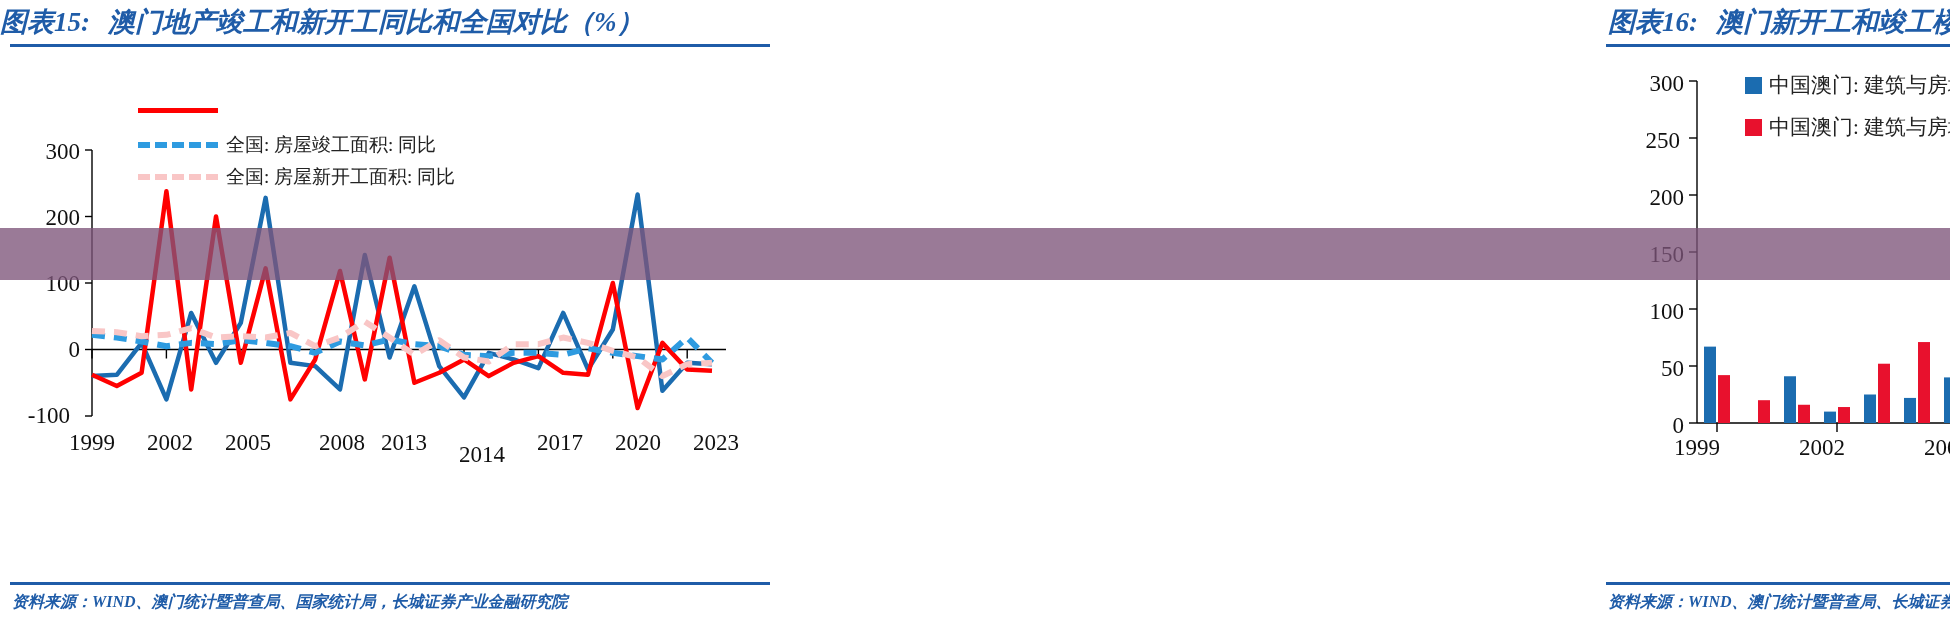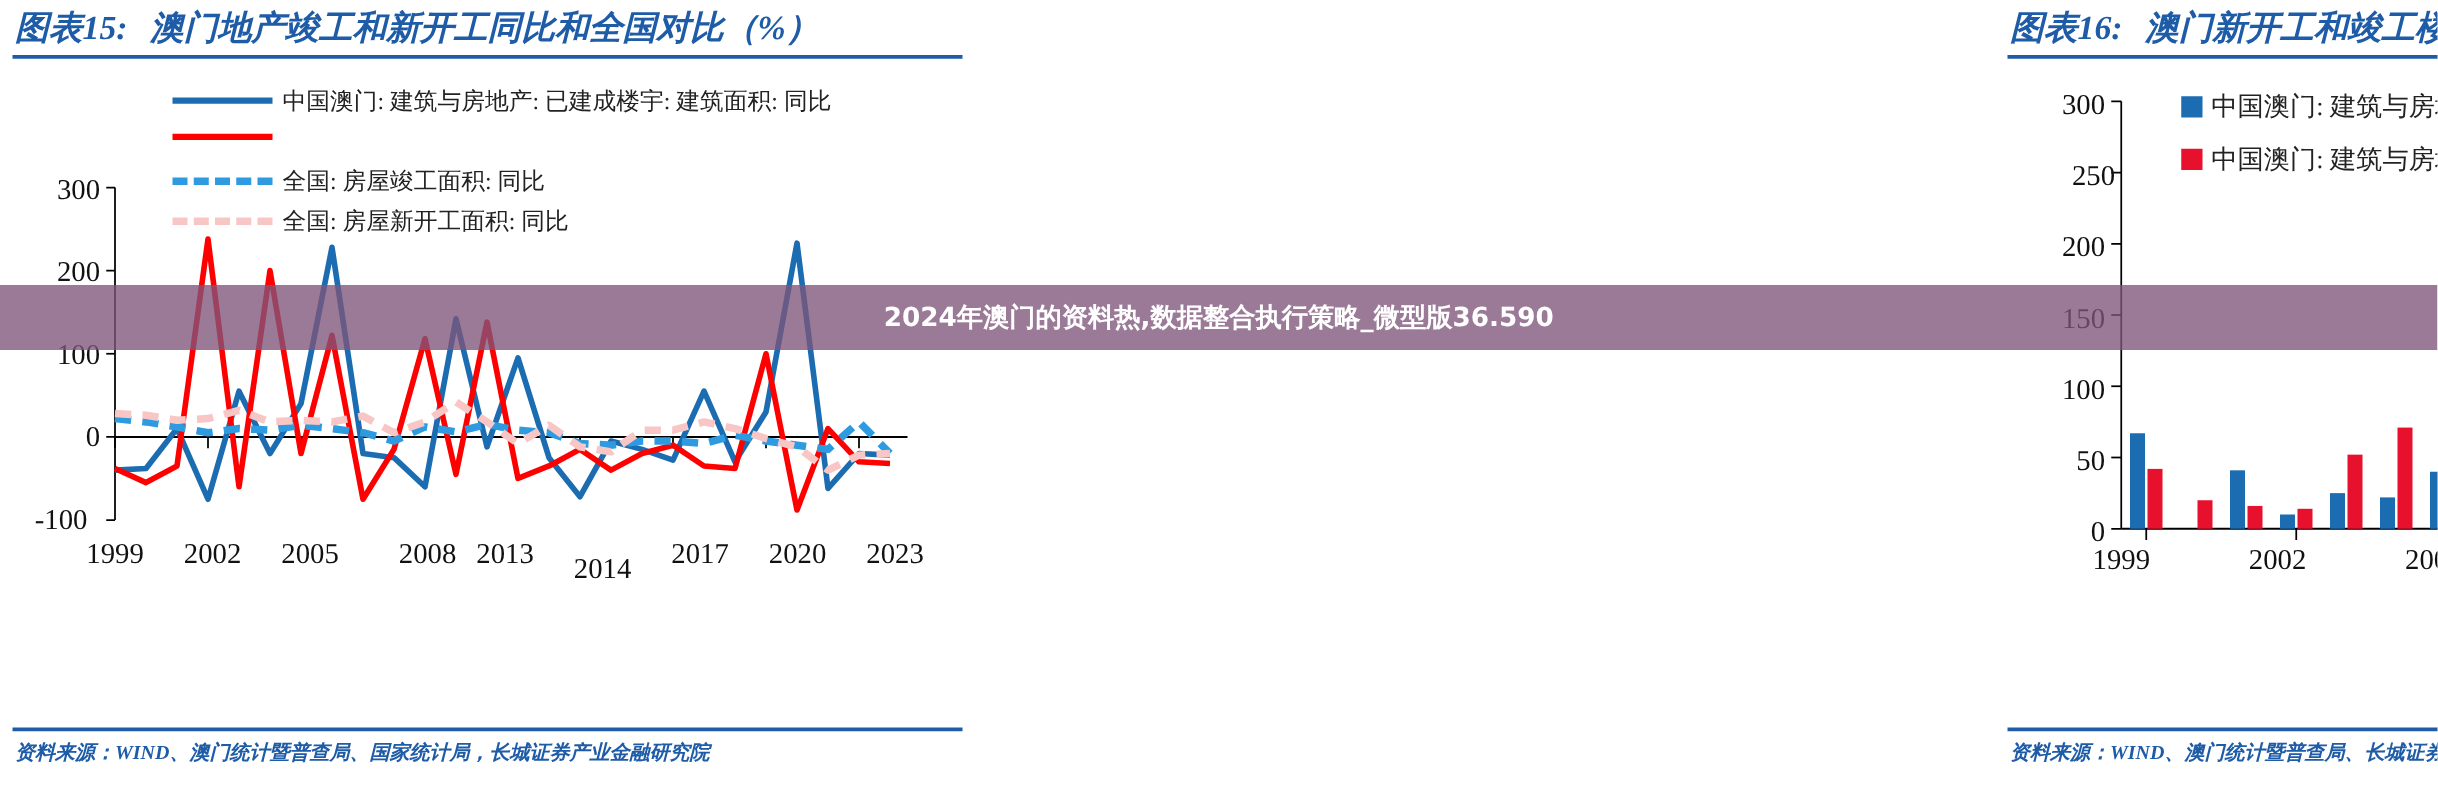--- a/index.html
+++ b/index.html
@@ -21,21 +21,21 @@
   .fig-title{
     position:absolute;
     font-family:"Liberation Serif", serif;
     font-style:italic;
     font-weight:bold;
     color:#1F5CA8;
     font-size:27px;
     white-space:nowrap;
     letter-spacing:0px;
   }
-  #title-left{left:12px;top:4px;text-align:center;}
+  #title-left{left:0;top:4px;text-align:center;}
   #title-right{left:808px;top:4px;}
   .title-sep{display:inline-block;width:18px;}
 
   .rule{
     position:absolute;height:3px;background:#1F5CA8;
   }
   #rule-left{left:10px;top:44px;width:760px;}
   #rule-right{left:806px;top:44px;width:1135px;}
 
   .rule-bottom{position:absolute;height:3px;background:#1F5CA8;}
@@ -116,23 +116,20 @@
 
   <div class="panel panel-left">
 
     <div class="fig-title" id="title-left">
       <span>图表15:</span><span class="title-sep"></span><span>澳门地产竣工和新开工同比和全国对比（%）</span>
     </div>
     <div class="rule" id="rule-left"></div>
 
     <div id="chart-left">
 
-      <div class="legendL" style="left:138px;top:18px;">
-        <span class="swatch sw-solid-blue"></span><span>中国澳门: 建筑与房地产: 已建成楼宇: 建筑面积: 同比</span>
-      </div>
       <div class="legendL" style="left:138px;top:50px;">
         <span class="swatch sw-solid-red"></span>
       </div>
       <div class="legendL" style="left:138px;top:114px;">
         <span class="swatch sw-dash-pink"></span><span>全国: 房屋新开工面积: 同比</span>
       </div>
       <div class="legendL" style="left:138px;top:82px;">
         <span class="swatch sw-dash-blue"></span><span>全国: 房屋竣工面积: 同比</span>
       </div>
 
@@ -190,21 +187,21 @@
     <div id="chart-right">
 
       <div class="legendR" style="left:145px;top:21px;">
         <span class="box box-blue"></span><span>中国澳门: 建筑与房地产: 已建成楼宇: 建筑面积</span>
       </div>
       <div class="legendR" style="left:145px;top:63px;">
         <span class="box box-red"></span><span>中国澳门: 建筑与房地产: 新动工楼宇: 建筑面积</span>
       </div>
 
       <div class="axisLabelR" style="left:24px;top:21px;">300</div>
-      <div class="axisLabelR" style="left:32px;top:78px;">250</div>
+      <div class="axisLabelR" style="left:20px;top:78px;">250</div>
       <div class="axisLabelR" style="left:24px;top:135px;">200</div>
       <div class="axisLabelR" style="left:24px;top:192px;">150</div>
       <div class="axisLabelR" style="left:24px;top:249px;">100</div>
       <div class="axisLabelR" style="left:24px;top:306px;">50</div>
       <div class="axisLabelR" style="left:24px;top:363px;">0</div>
 
       <div class="xLabelR" style="left:62px;top:385px;">1999</div>
       <div class="xLabelR" style="left:187px;top:385px;">2002</div>
       <div class="xLabelR" style="left:312px;top:385px;">2005</div>
 
@@ -273,15 +270,14 @@
           <rect x="1064" y="331.96" width="12" height="41.04000000000002" fill="#1B6CB0"></rect>
           <rect x="1078" y="368.44" width="12" height="4.560000000000002" fill="#E8112D"></rect>
         </svg>
     </div>
 
     <div class="rule-bottom" id="rulebot-right"></div>
     <div class="source" id="source-right">资料来源：WIND、澳门统计暨普查局、长城证券产业金融研究院</div>
   </div>
 
   <div id="watermark"></div>
-  <div id="watermark-text">2024年澳门的资料热,数据整合执行策略_微型版36.590</div>
 
 </div>
 
 </body></html>

